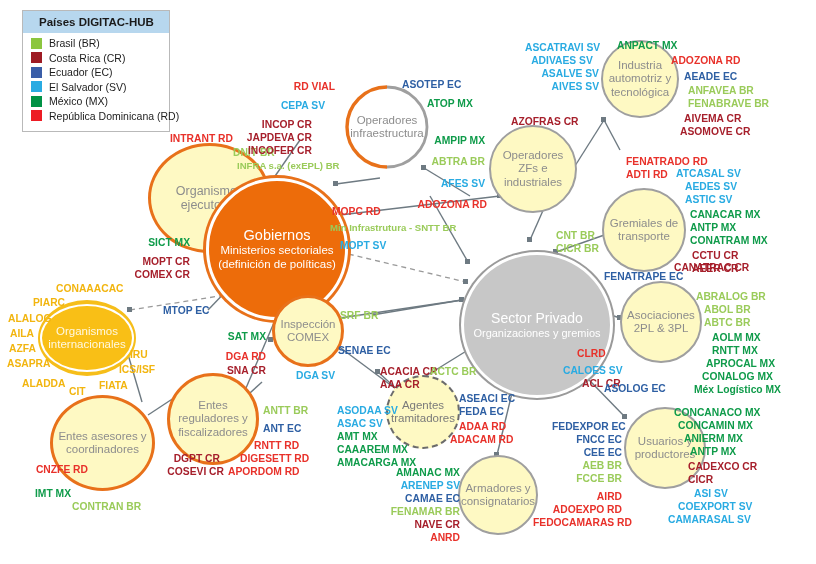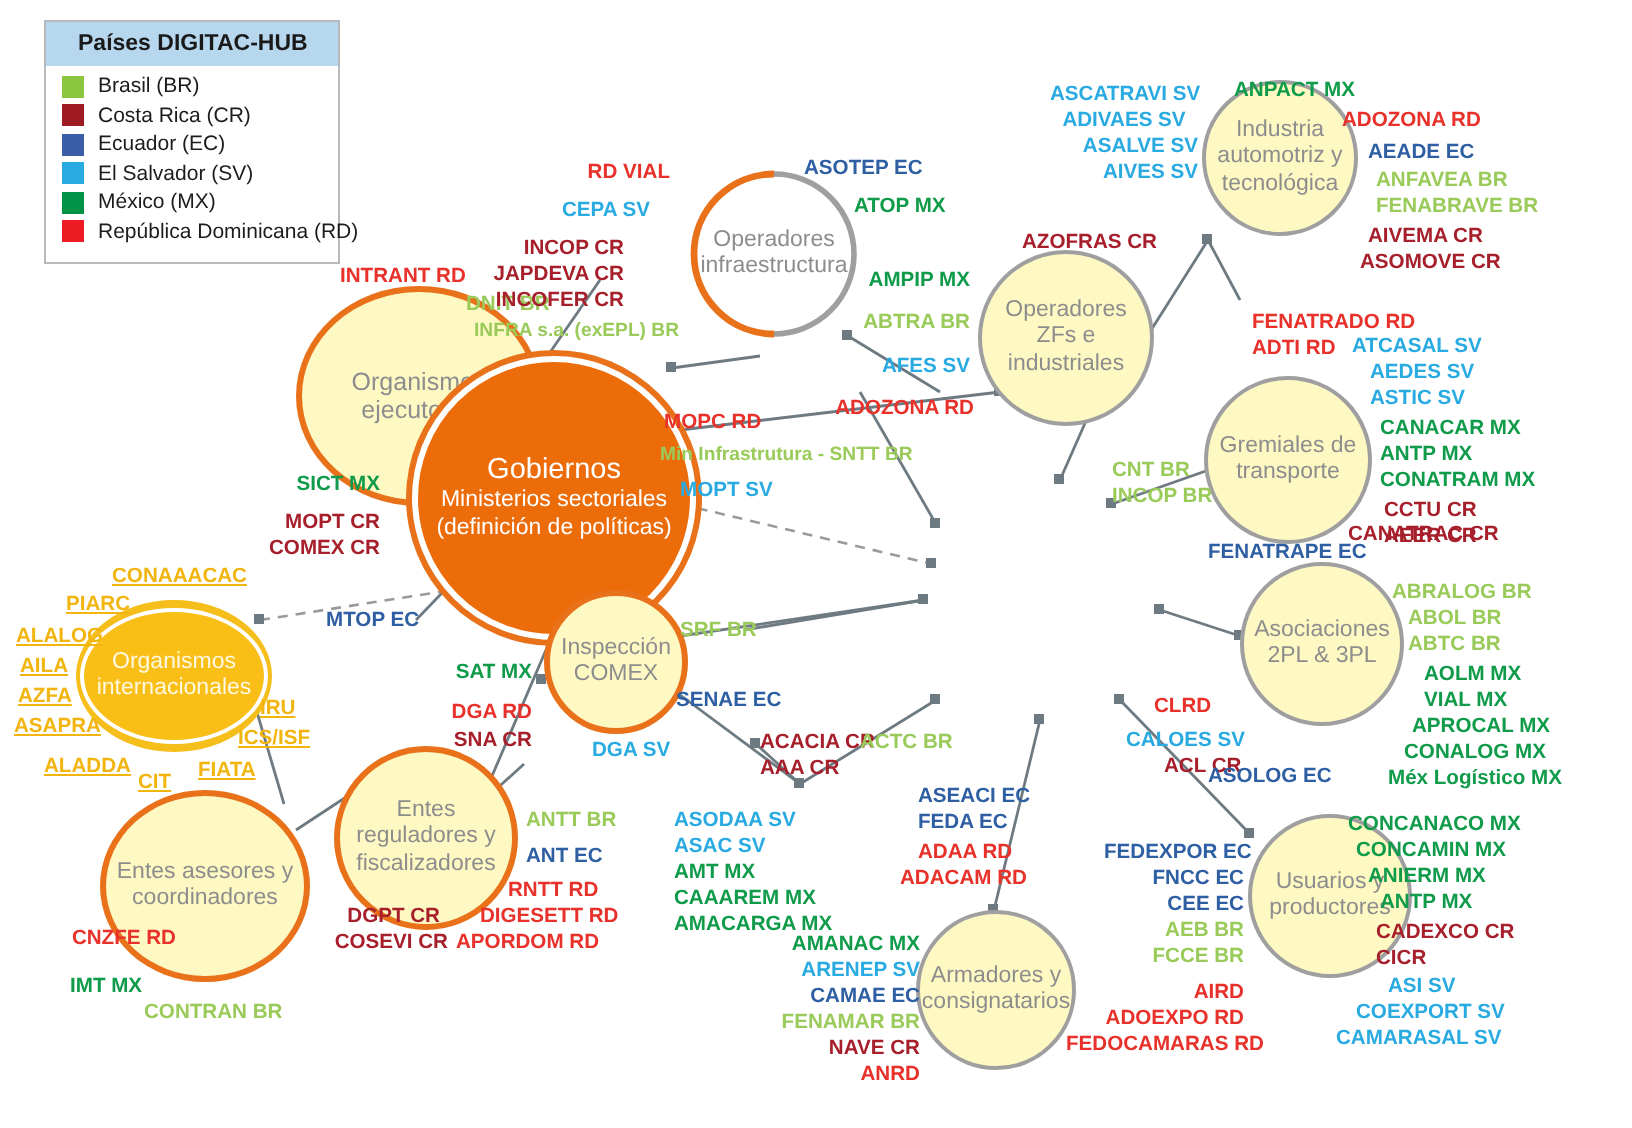--- a/index.html
+++ b/index.html
@@ -51,21 +51,21 @@
   
   .lbl{position:absolute;font-size:10.3px;font-weight:bold;
        line-height:1.28;white-space:nowrap;}
   .lbl.r{text-align:right;}
   .BR{color:#9ACB5A;}
   .CR{color:#A61F2B;}
   .EC{color:#2E5FA3;}
   .SV{color:#29ABE2;}
   .MX{color:#0F9B4A;}
   .RD{color:#E8312A;}
-  .YL{color:#F2B50F;font-weight:bold;text-decoration:underline;}
+  .YL{color:#F2B50F;font-weight:bold;}
 </style>
 </head>
 <body>
 
 <div id="stage">
 
   <svg id="edges" viewBox="0 0 816 564">
     <g stroke="#6e7a82" stroke-width="1.4" fill="none">
 
       <line x1="262" y1="195" x2="300" y2="140"></line>
@@ -172,20 +172,24 @@
     <div class="n-t">Organismos</div>
     <div class="n-t">ejecutores</div>
   </div>
 
   <div class="node big-gob" style="left:206px;top:178px;width:142px;height:142px;">
     <div class="n-t g1">Gobiernos</div>
     <div class="n-t g2">Ministerios sectoriales</div>
     <div class="n-t g2">(definición de políticas)</div>
   </div>
 
+  <div class="node big-sector" style="left:461px;top:252px;width:152px;height:146px;">
+    <div class="n-t s1">Sector Privado</div>
+    <div class="n-t s2">Organizaciones y gremios</div>
+  </div>
 
   <div class="node yellow" style="left:38px;top:300px;width:98px;height:76px;padding:0;">
     <div class="in">
       <div class="n-t">Organismos</div>
       <div class="n-t">internacionales</div>
     </div>
   </div>
 
   <div class="node split" style="left:345px;top:85px;width:84px;height:84px;">
     <svg class="sv" viewBox="0 0 84 84">
@@ -224,20 +228,24 @@
   <div class="node n-hollow gray-ring" style="left:624px;top:407px;width:82px;height:82px;">
     <div class="n-t">Usuarios y</div>
     <div class="n-t">productores</div>
   </div>
 
   <div class="node n-hollow gray-ring" style="left:458px;top:455px;width:80px;height:80px;">
     <div class="n-t">Armadores y</div>
     <div class="n-t">consignatarios</div>
   </div>
 
+  <div class="node n-hollow dashed-ring" style="left:386px;top:375px;width:74px;height:74px;">
+    <div class="n-t">Agentes</div>
+    <div class="n-t">tramitadores</div>
+  </div>
 
   <div class="node n-hollow orange-ring" style="left:272px;top:295px;width:72px;height:72px;">
     <div class="n-t">Inspección</div>
     <div class="n-t">COMEX</div>
   </div>
 
   <div class="node n-hollow orange-ring" style="left:167px;top:373px;width:92px;height:92px;">
     <div class="n-t">Entes</div>
     <div class="n-t">reguladores y</div>
     <div class="n-t">fiscalizadores</div>
@@ -351,28 +359,28 @@
   <div class="lbl SV" style="left:685px;top:180px;">AEDES SV</div>
   <div class="lbl SV" style="left:685px;top:193px;">ASTIC SV</div>
   <div class="lbl MX" style="left:690px;top:208px;">CANACAR MX</div>
   <div class="lbl MX" style="left:690px;top:221px;">ANTP MX</div>
   <div class="lbl MX" style="left:690px;top:234px;">CONATRAM MX</div>
   <div class="lbl CR" style="left:692px;top:249px;">CCTU CR</div>
   <div class="lbl CR" style="left:692px;top:262px;">AEER CR</div>
   <div class="lbl CR" style="left:674px;top:261px;">CANATRAC CR</div>
 
   <div class="lbl BR" style="left:556px;top:229px;">CNT BR</div>
-  <div class="lbl BR" style="left:556px;top:242px;">INCOP BR</div>
+  <div class="lbl BR" style="left:556px;top:242px;">CICR BR</div>
   <div class="lbl EC" style="left:604px;top:270px;">FENATRAPE EC</div>
 
   <div class="lbl BR" style="left:696px;top:290px;">ABRALOG BR</div>
   <div class="lbl BR" style="left:704px;top:303px;">ABOL BR</div>
   <div class="lbl BR" style="left:704px;top:316px;">ABTC BR</div>
   <div class="lbl MX" style="left:712px;top:331px;">AOLM MX</div>
-  <div class="lbl MX" style="left:712px;top:344px;">VIAL MX</div>
+  <div class="lbl MX" style="left:712px;top:344px;">RNTT MX</div>
   <div class="lbl MX" style="left:706px;top:357px;">APROCAL MX</div>
   <div class="lbl MX" style="left:702px;top:370px;">CONALOG MX</div>
   <div class="lbl MX" style="left:694px;top:383px;">Méx Logístico MX</div>
 
   <div class="lbl RD" style="left:577px;top:347px;">CLRD</div>
   <div class="lbl SV" style="left:563px;top:364px;">CALOES SV</div>
   <div class="lbl CR" style="left:582px;top:377px;">ACL CR</div>
   <div class="lbl EC" style="left:604px;top:382px;">ASOLOG EC</div>
 
   <div class="lbl EC r" style="left:552px;top:420px;width:70px;">FEDEXPOR EC</div>

